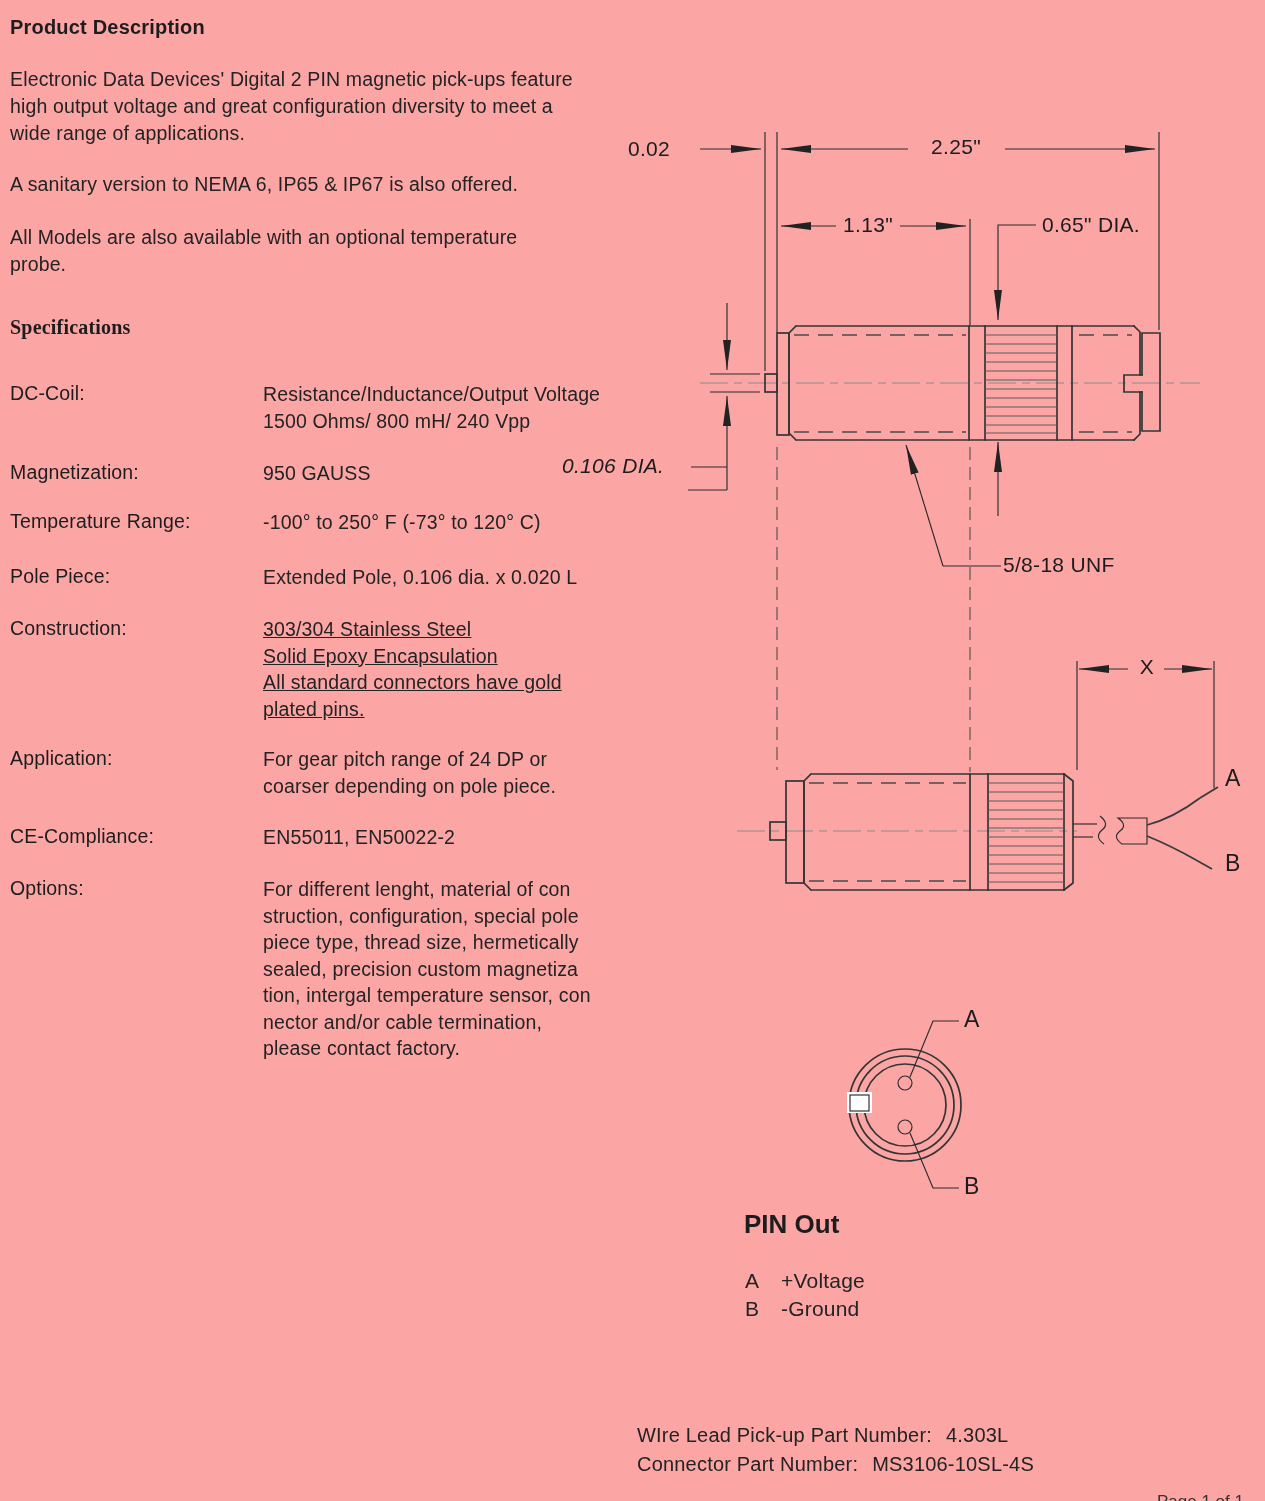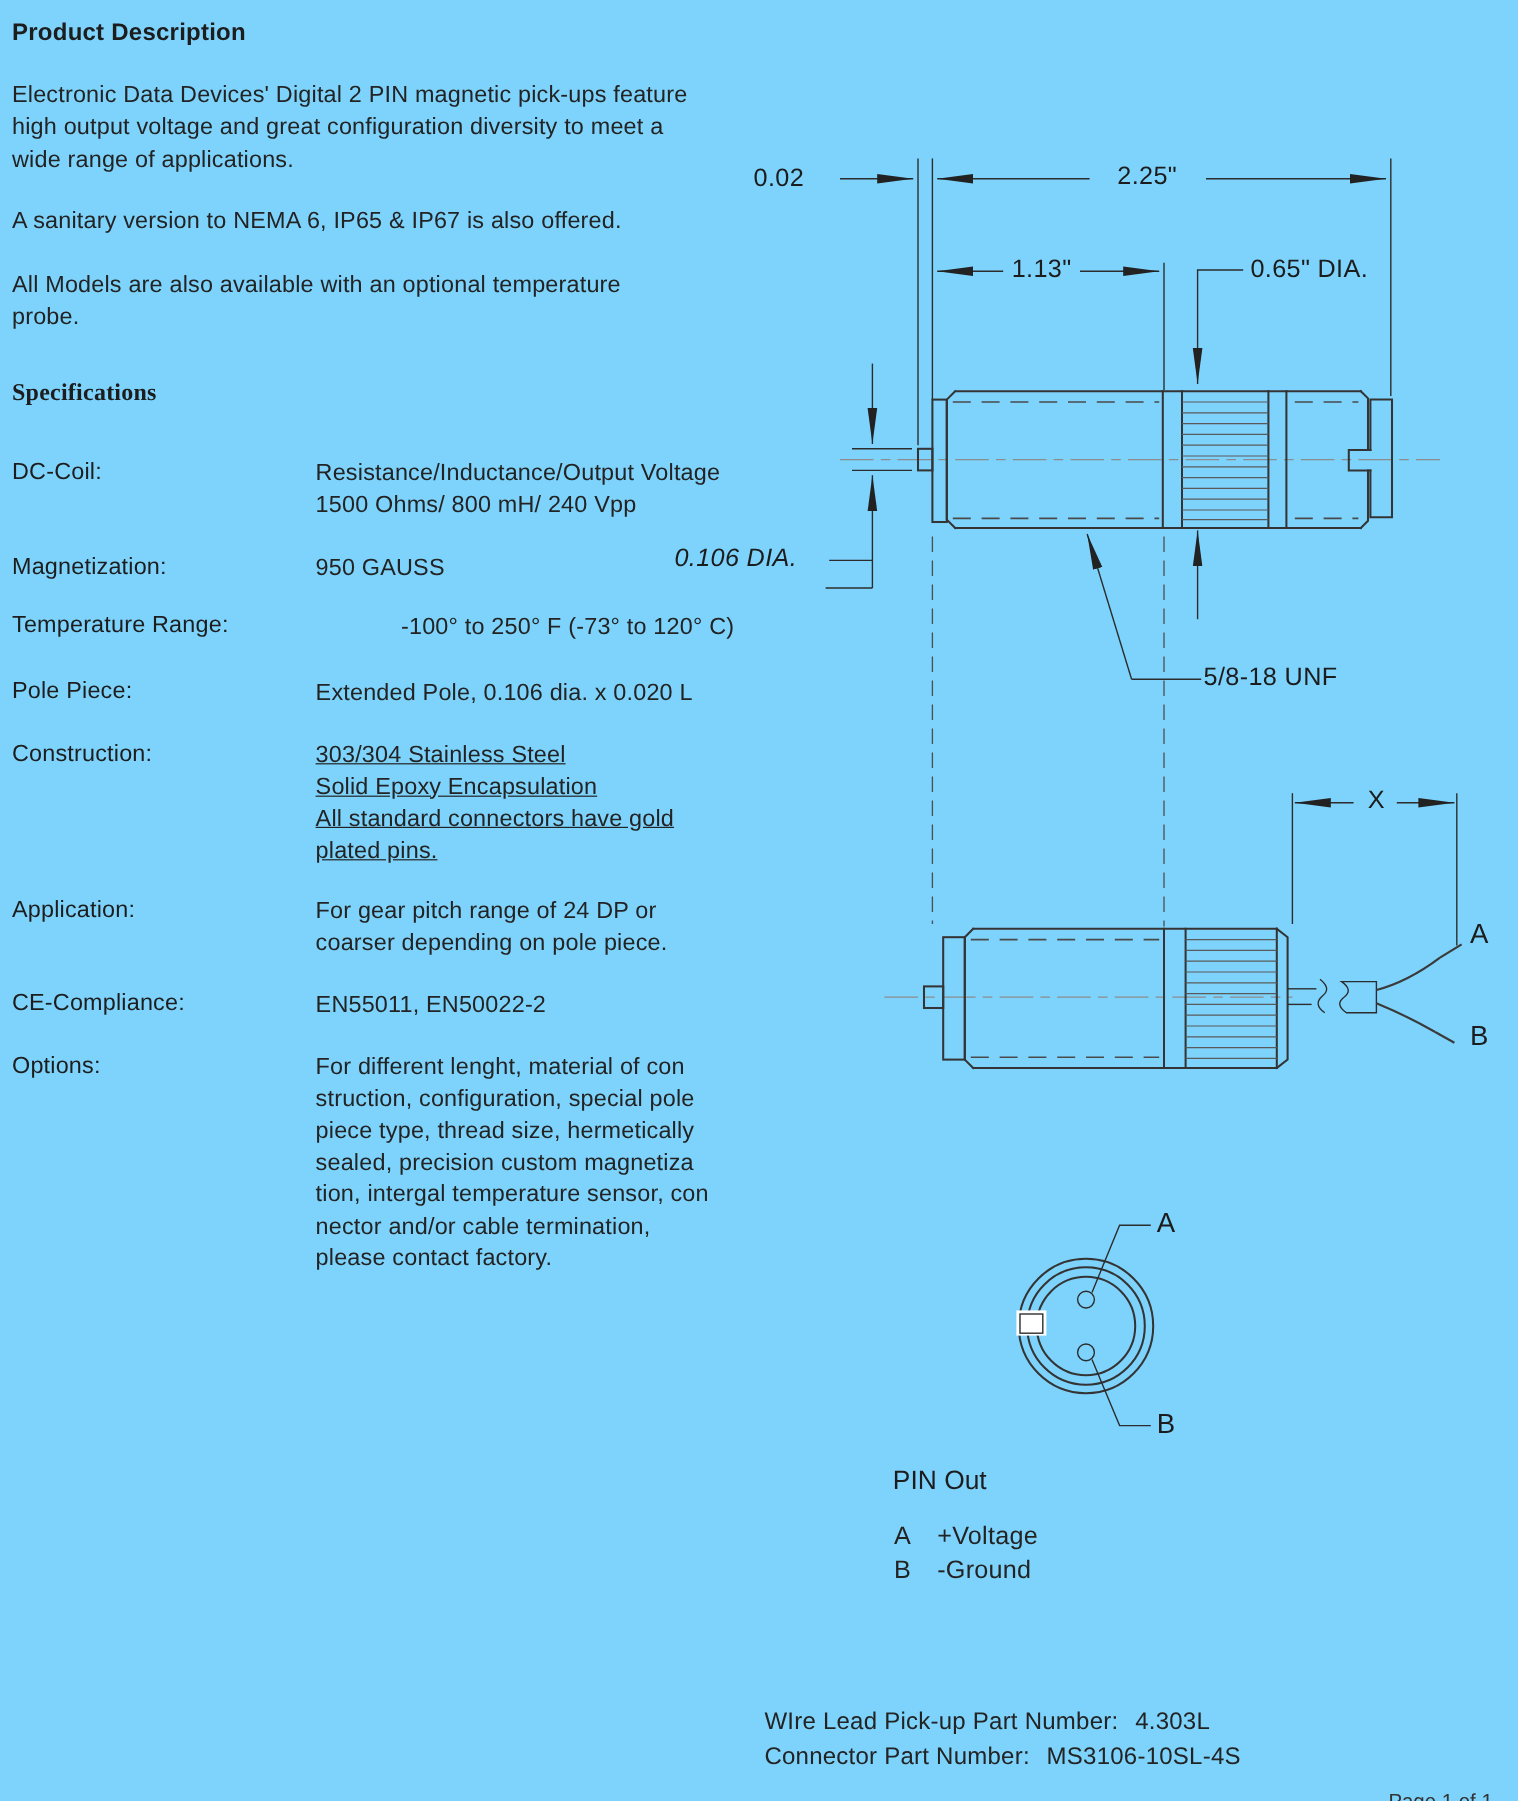--- a/index.html
+++ b/index.html
@@ -1,28 +1,28 @@
 <!DOCTYPE html>
 <html><head>
 <meta charset="utf-8">
 <style>
   html,body{margin:0;padding:0;background:#fff;}
   .page{
-    position:relative;width:1265px;height:1501px;background:#7dd3fc;
+    position:relative;width:1265px;height:1501px;background:#fca5a5;
     font-family:"Liberation Sans", sans-serif;color:#232323;overflow:hidden;
   }
   .abs{position:absolute;}
   .hd{font-size:20px;font-weight:700;letter-spacing:.2px;color:#1d1d1d;margin:0;}
   .para{font-size:19.5px;line-height:27px;white-space:pre-line;letter-spacing:.15px;}
   .spec-label{font-weight:400;font-size:19.5px;color:#1d1d1d;letter-spacing:.15px;}
   .spec-value{font-size:19.5px;line-height:26.5px;white-space:pre-line;letter-spacing:.15px;}
   .dim{font-size:21px;color:#1c1c1c;letter-spacing:.3px;white-space:nowrap;}
   .dim.center{text-align:center;}
   .big{font-size:23px;}
-  .pinout-heading{font-size:22px;font-weight:400;color:#1d1d1d;margin-top:12px;}
+  .pinout-heading{font-size:26px;font-weight:700;color:#1d1d1d;}
   .pinout-row{font-size:21px;line-height:29px;letter-spacing:.2px;}
   .pin-letter{display:inline-block;width:36px;}
   .pn-row{font-size:20px;line-height:29px;letter-spacing:.2px;white-space:nowrap;}
   .pn-value{margin-left:14px;}
   .footer-page{font-size:17px;color:#333;}
   svg.drawing{position:absolute;left:0;top:0;}
   svg .ln{stroke:#343434;stroke-width:1.7;fill:none;stroke-linecap:square;}
   svg .th{stroke:#2c2c2c;stroke-width:1.15;fill:none;}
   svg .hid{stroke:#4a4a4a;stroke-width:1.35;fill:none;stroke-dasharray:15,9;}
   svg .cl{stroke:#8c8c8c;stroke-width:1.1;fill:none;stroke-dasharray:28,6,8,6;}
@@ -181,21 +181,21 @@
     <span class="spec-label abs" style="left:0;top:0;width:250px;">DC-Coil:</span>
     <span class="spec-value abs" style="left:253px;top:-1px;width:420px;">Resistance/Inductance/Output Voltage
 1500 Ohms/ 800 mH/ 240 Vpp</span>
   </div>
   <div class="abs" style="left:10px;top:461px;">
     <span class="spec-label abs" style="left:0;top:0;width:250px;">Magnetization:</span>
     <span class="spec-value abs" style="left:253px;top:-1px;width:420px;">950 GAUSS</span>
   </div>
   <div class="abs" style="left:10px;top:510px;">
     <span class="spec-label abs" style="left:0;top:0;width:250px;">Temperature Range:</span>
-    <span class="spec-value abs" style="left:253px;top:-1px;width:420px;text-align:center;">-100° to 250° F (-73° to 120° C)</span>
+    <span class="spec-value abs" style="left:253px;top:-1px;width:420px;">-100° to 250° F (-73° to 120° C)</span>
   </div>
   <div class="abs" style="left:10px;top:565px;">
     <span class="spec-label abs" style="left:0;top:0;width:250px;">Pole Piece:</span>
     <span class="spec-value abs" style="left:253px;top:-1px;width:420px;">Extended Pole, 0.106 dia. x 0.020 L</span>
   </div>
   <div class="abs" style="left:10px;top:617px;">
     <span class="spec-label abs" style="left:0;top:0;width:250px;">Construction:</span>
     <span class="spec-value abs" style="left:253px;top:-1px;width:420px;text-decoration:underline;">303/304 Stainless Steel
 Solid Epoxy Encapsulation
 All standard connectors have gold

